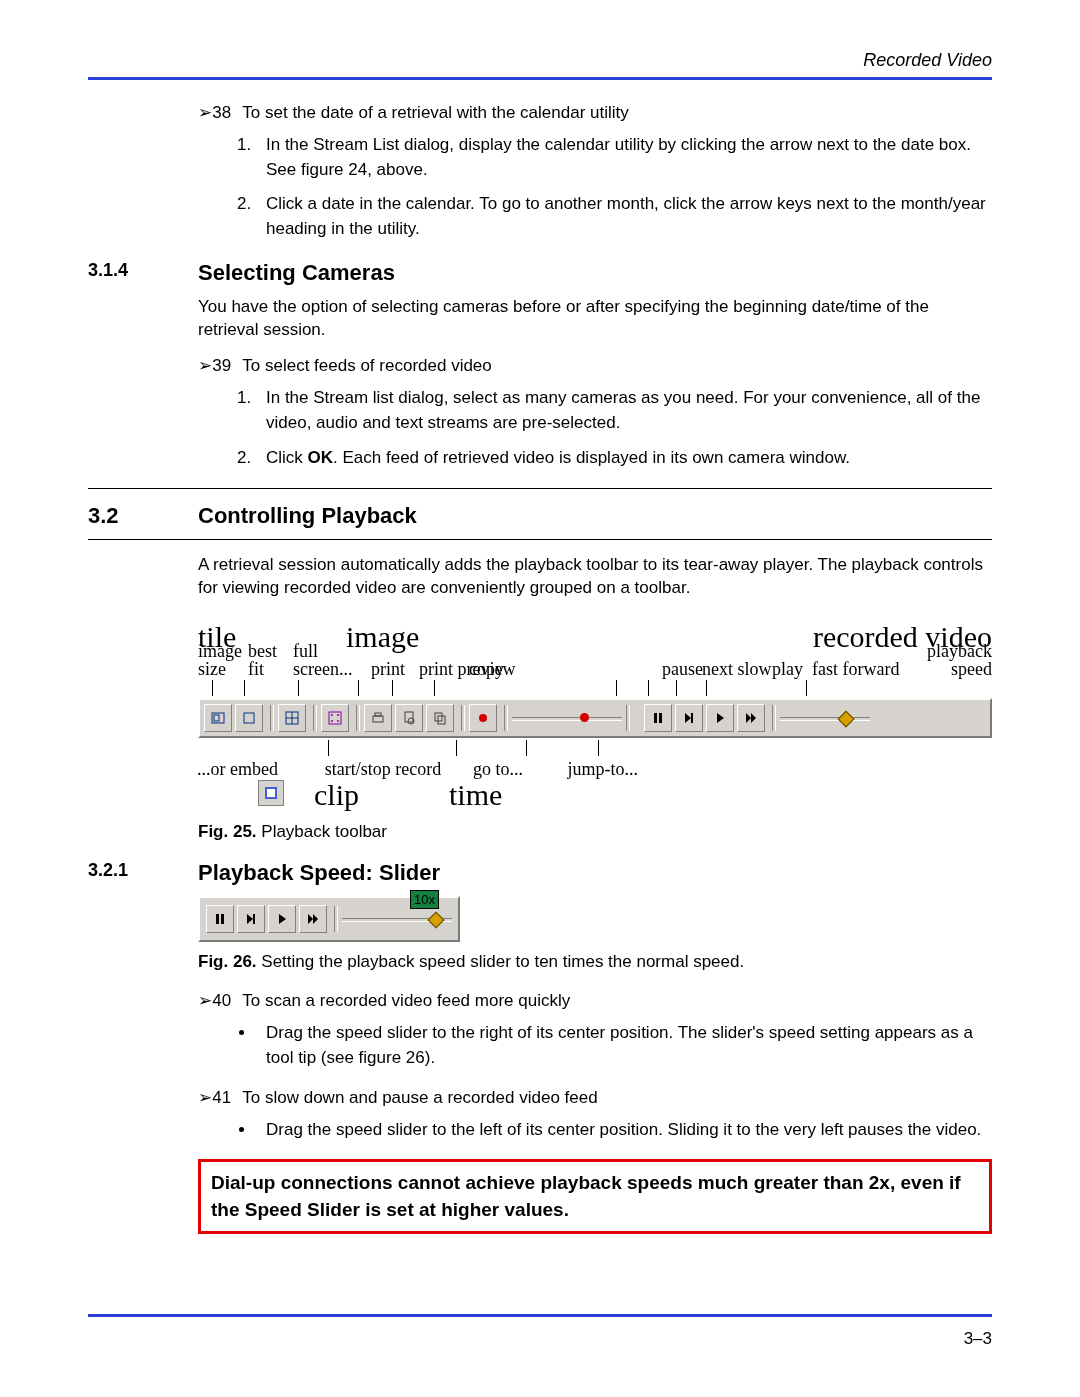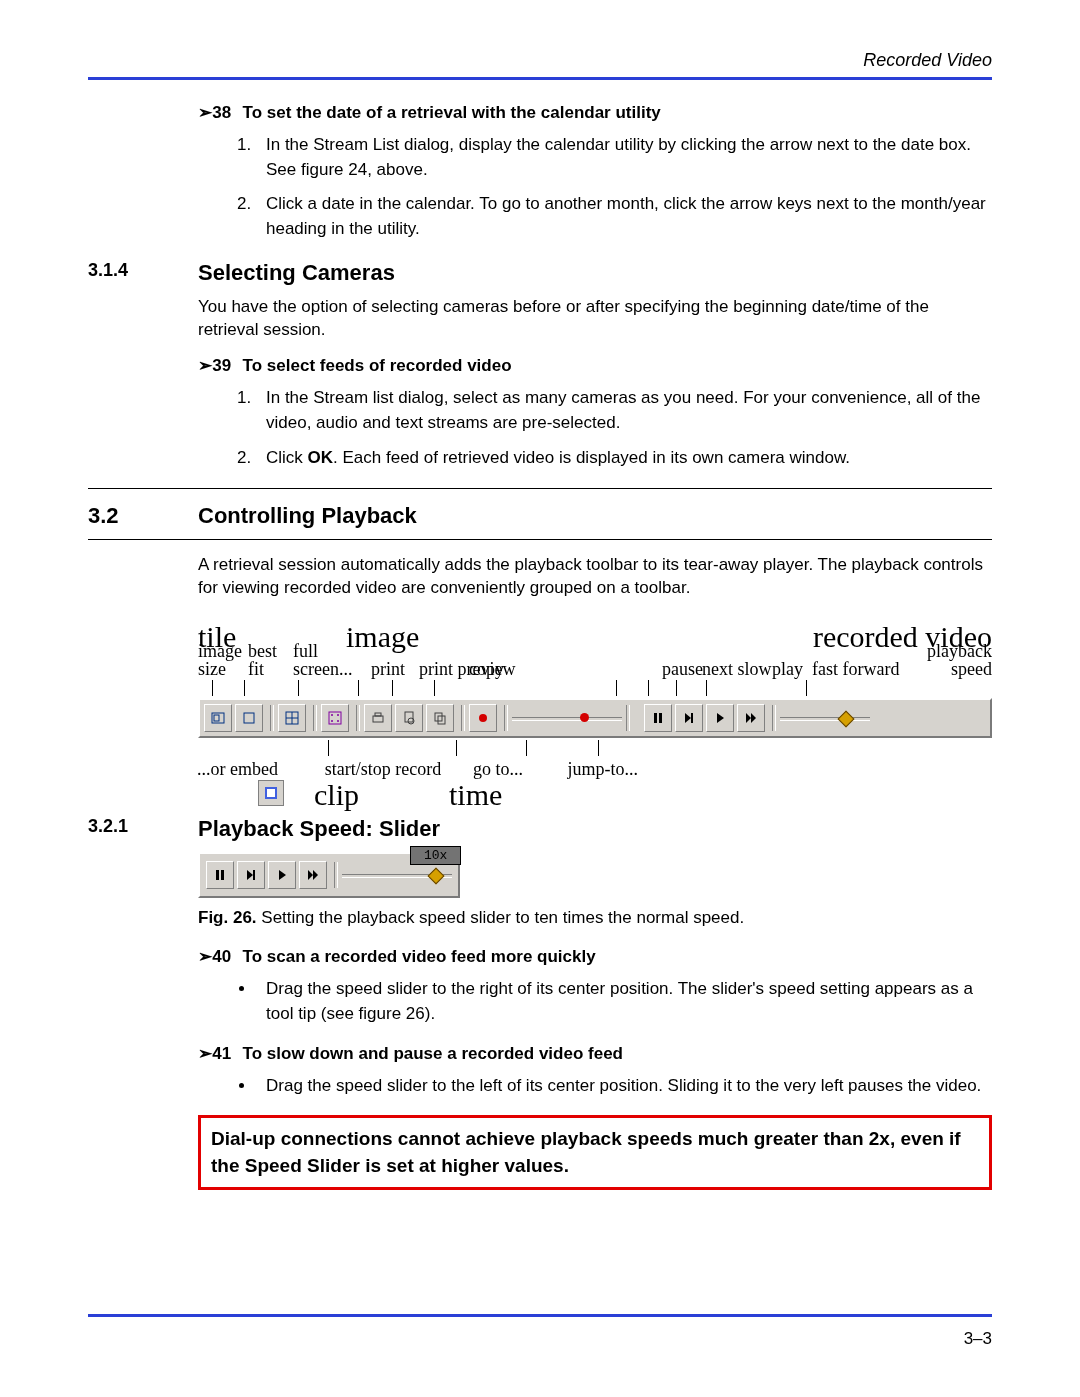--- a/index.html
+++ b/index.html
@@ -6,21 +6,21 @@
   .page{width:1080px;min-height:1397px;margin:0 auto;position:relative;box-sizing:border-box;padding:50px 88px 60px 88px}
   .header-title{text-align:right;font-style:italic;font-size:18px;margin-bottom:6px}
   .rule-blue{height:3px;background:#2a3fd6;margin-bottom:22px}
   .rule-blue-bottom{height:3px;background:#2a3fd6;position:absolute;left:88px;right:88px;bottom:80px}
   .rule-thin{height:1px;background:#000;margin:18px 0 14px 0}
   .content{margin-left:110px}
   .sec-row{display:flex;margin-bottom:10px}
   .sec-num{width:110px;flex:0 0 110px;font-weight:bold;font-size:18px}
   .sec-title{font-weight:bold;font-size:22px}
   .sec-row.big .sec-num,.sec-row.big .sec-title{font-size:22px}
-  .proc-head{font-weight:bold;font-size:17px;margin:6px 0 10px 0}
+  .proc-head{font-weight:normal;font-size:17px;margin:6px 0 10px 0}
   .arrow{font-family:"Arial";margin-right:2px}
   p.body{font-size:17px;line-height:1.35;margin:0 0 14px 0}
   ol.steps{margin:0 0 18px 0;padding-left:58px;font-size:17px;line-height:1.45}
   ol.steps li{padding-left:10px;margin-bottom:10px}
   ul.bul{margin:0 0 16px 0;padding-left:58px;font-size:17px;line-height:1.45}
   ul.bul li{padding-left:10px;margin-bottom:10px}
   .fig-caption{font-size:17px;margin:10px 0 18px 0}
   .fig-caption b{font-weight:bold}
   .note-box{border:3px solid #e20000;padding:8px 10px;font-weight:bold;font-size:19px;line-height:1.4;margin-top:17px}
   .page-num{position:absolute;right:88px;bottom:48px;font-size:17px}
@@ -39,21 +39,21 @@
   .trk-line{height:2px;border-top:1px solid #808080;border-bottom:1px solid #fff;position:absolute;left:0;right:0;top:12px}
   .knob-red{position:absolute;width:9px;height:9px;border-radius:50%;background:#d40000;top:8px}
   .knob-dia{position:absolute;width:10px;height:10px;background:#d6a000;transform:rotate(45deg);top:8px;border:1px solid #604000}
   .toprow25{display:flex;height:34px;align-items:flex-end}
   .midrow25{display:flex;height:22px;align-items:flex-end;margin-top:2px}
   .embed-icon{width:24px;height:24px;background:#d6d3ce;border:1px solid #808080;display:inline-flex;align-items:center;justify-content:center;margin-left:60px;margin-top:2px}
 
   
   .fig26{position:relative;margin:6px 0 6px 0}
   .toolbar26{display:inline-flex;align-items:center;height:42px;background:#d6d3ce;border-top:2px solid #fff;border-left:2px solid #fff;border-right:2px solid #7a7a7a;border-bottom:2px solid #7a7a7a;padding:0 6px}
-  .tooltip10x{position:absolute;left:212px;top:-6px;background:#737373;border:1px solid #000;font-size:13px;padding:1px 13px;font-family:Liberation Mono, monospace}
+  .tooltip10x{position:absolute;left:212px;top:-6px;background:#15803d;border:1px solid #000;font-size:13px;padding:1px 3px;font-family:Liberation Sans, sans-serif}
   svg.ico{width:14px;height:14px}
 </style>
 </head>
 <body>
 
 <div class="page">
   <div class="header-title">Recorded Video</div>
   <div class="rule-blue"></div>
 
   <div class="content">
@@ -247,20 +247,23 @@
             <svg class="ico" viewBox="0 0 14 14">
               <rect x="1" y="1" width="12" height="12" fill="#4060e0"></rect>
               <rect x="3" y="3" width="8" height="8" fill="#fff"></rect>
             </svg>
           </div>
         <div class="big-serif" style="margin-left:30px">clip</div>
         <div class="big-serif" style="margin-left:90px">time</div>
       </div>
     </div>
 
+    <div class="fig-caption">
+      <b>Fig. 25.</b><span> Playback toolbar</span>
+    </div>
   </div>
 
   <div class="sec-row">
     <div class="sec-num">3.2.1</div>
     <div class="sec-title">Playback Speed: Slider</div>
   </div>
 
   <div class="content">
 
     <div class="fig26">

